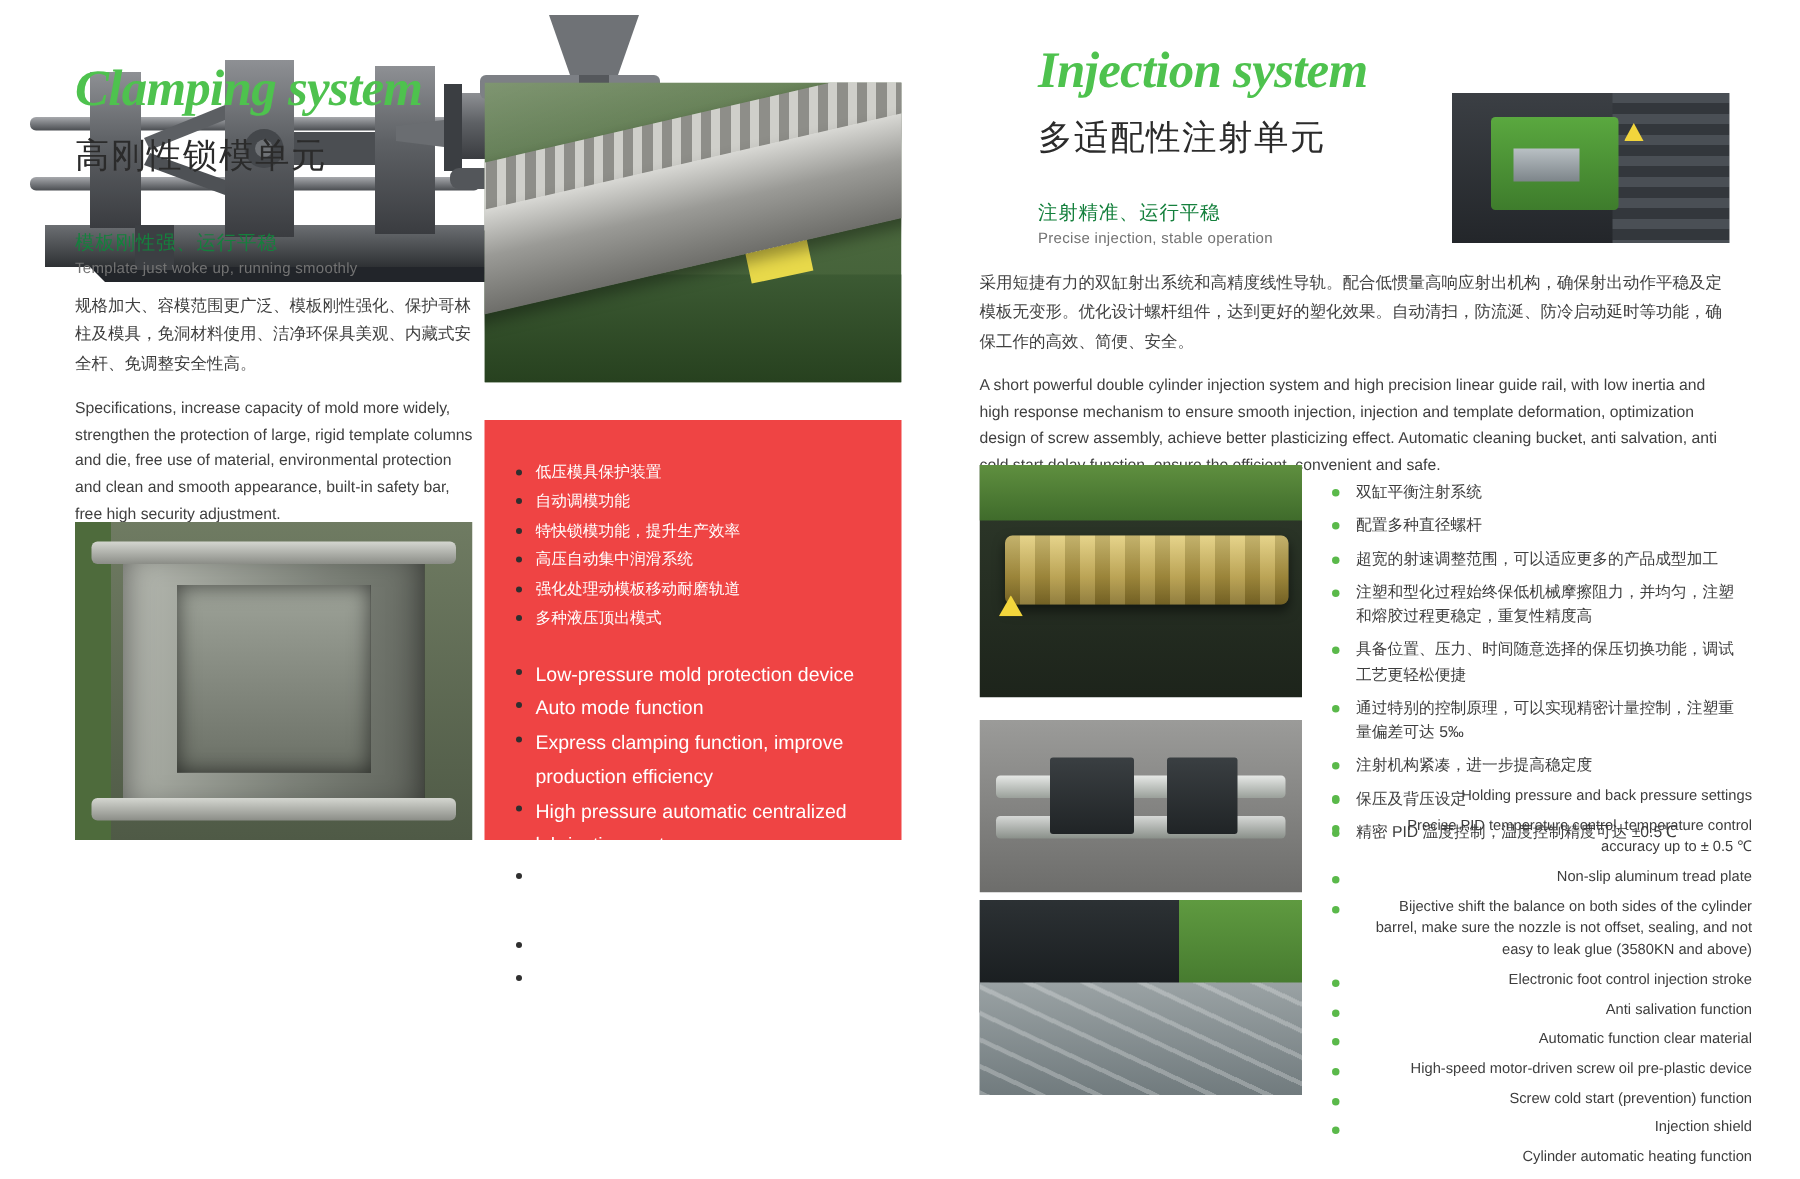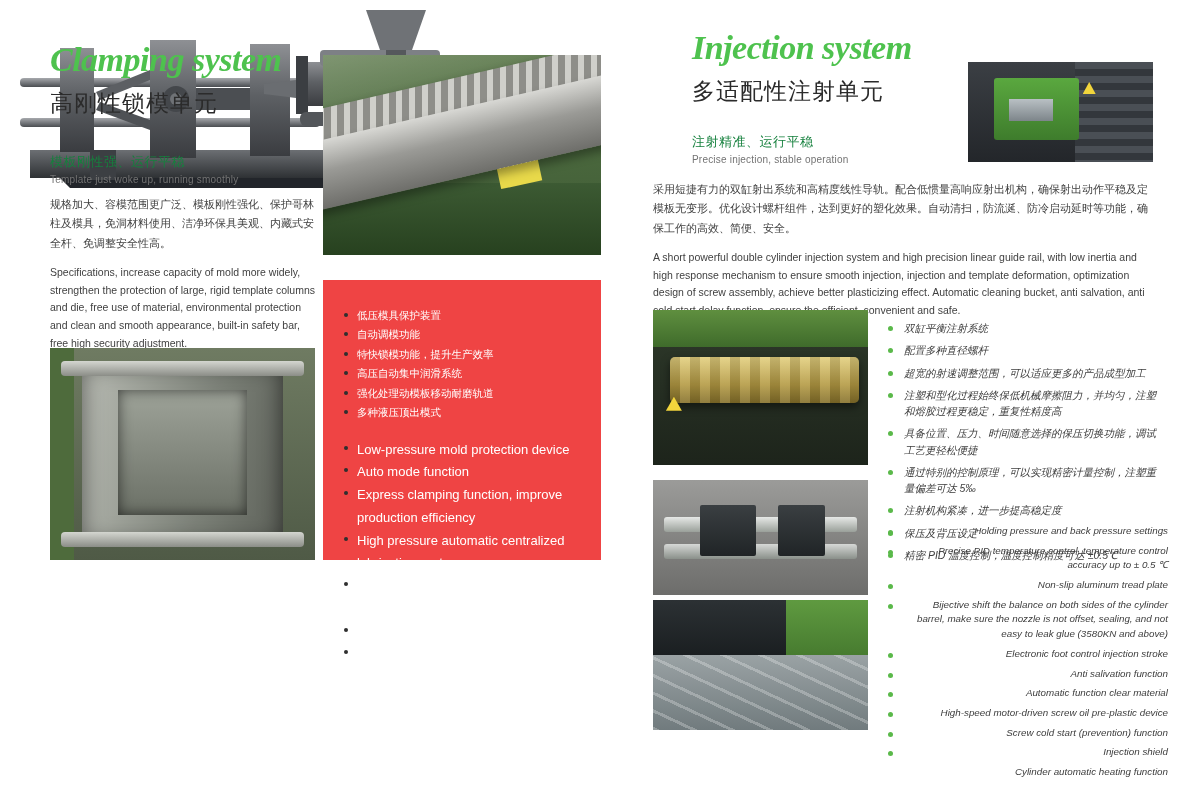--- a/index.html
+++ b/index.html
@@ -242,21 +242,21 @@
   }
   .tread-bg .dark-wall{
     position:absolute;left:0;top:0;width:62%;height:58%;
     background:linear-gradient(#2c3134,#14181a);
   }
 
   
   .rlist{position:absolute;list-style:none;margin:0;padding:0;}
   .rlist li{
     position:relative;padding-left:16px;margin-bottom:6px;
-    font-size:10.5px;line-height:1.55;color:#3d3d3d;font-style:italic;
+    font-size:10.5px;line-height:1.55;color:#3d3d3d;
   }
   .rlist li:before{
     content:"";position:absolute;left:0;top:6px;width:5px;height:5px;
     border-radius:50%;background:#5ab94a;
   }
   #list-inj-cn{left:888px;top:320px;width:275px;}
   #list-inj-cn li{font-size:10.5px;}
   #list-inj-en{left:888px;top:524px;width:280px;}
   #list-inj-en li{font-size:9.8px;line-height:1.5;margin-bottom:5px;text-align:right;}
 </style>

